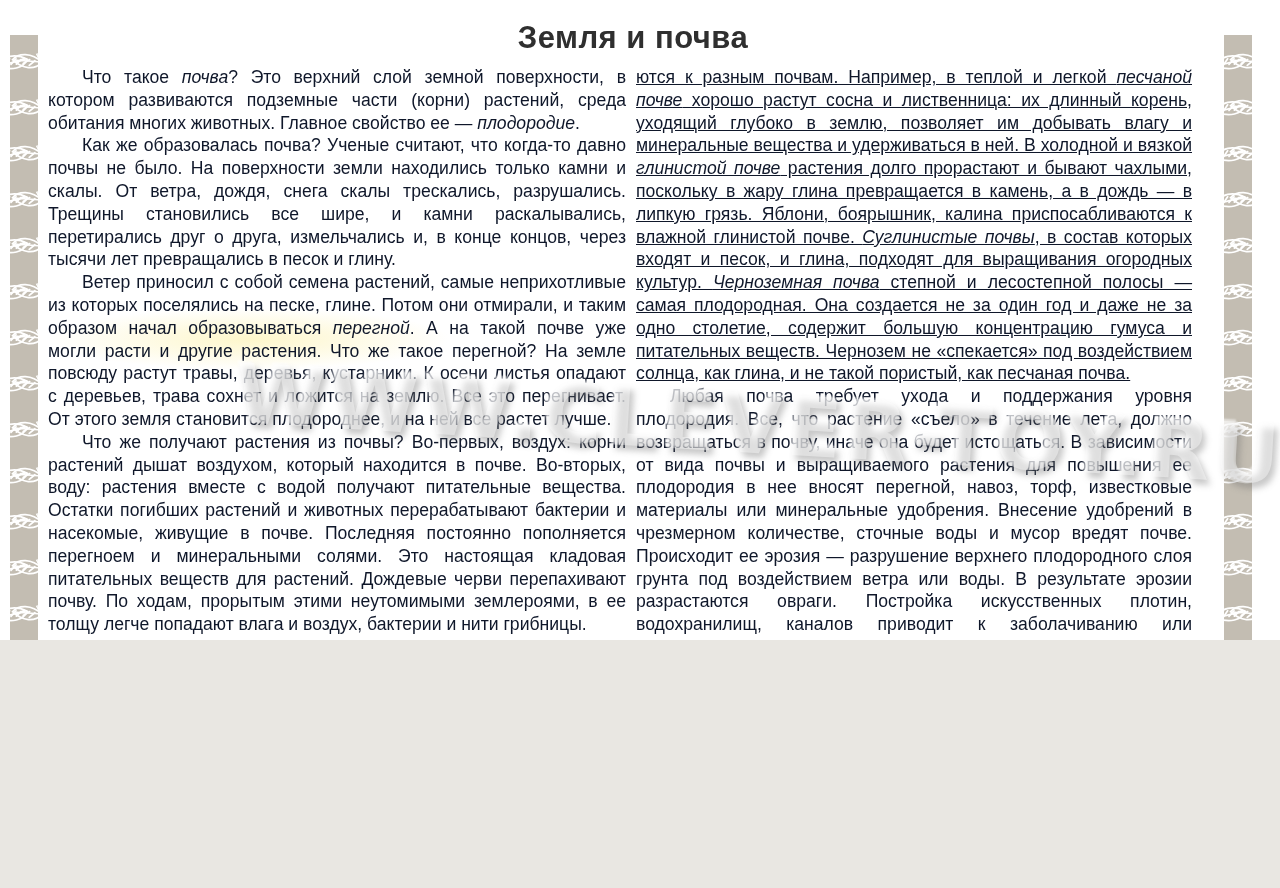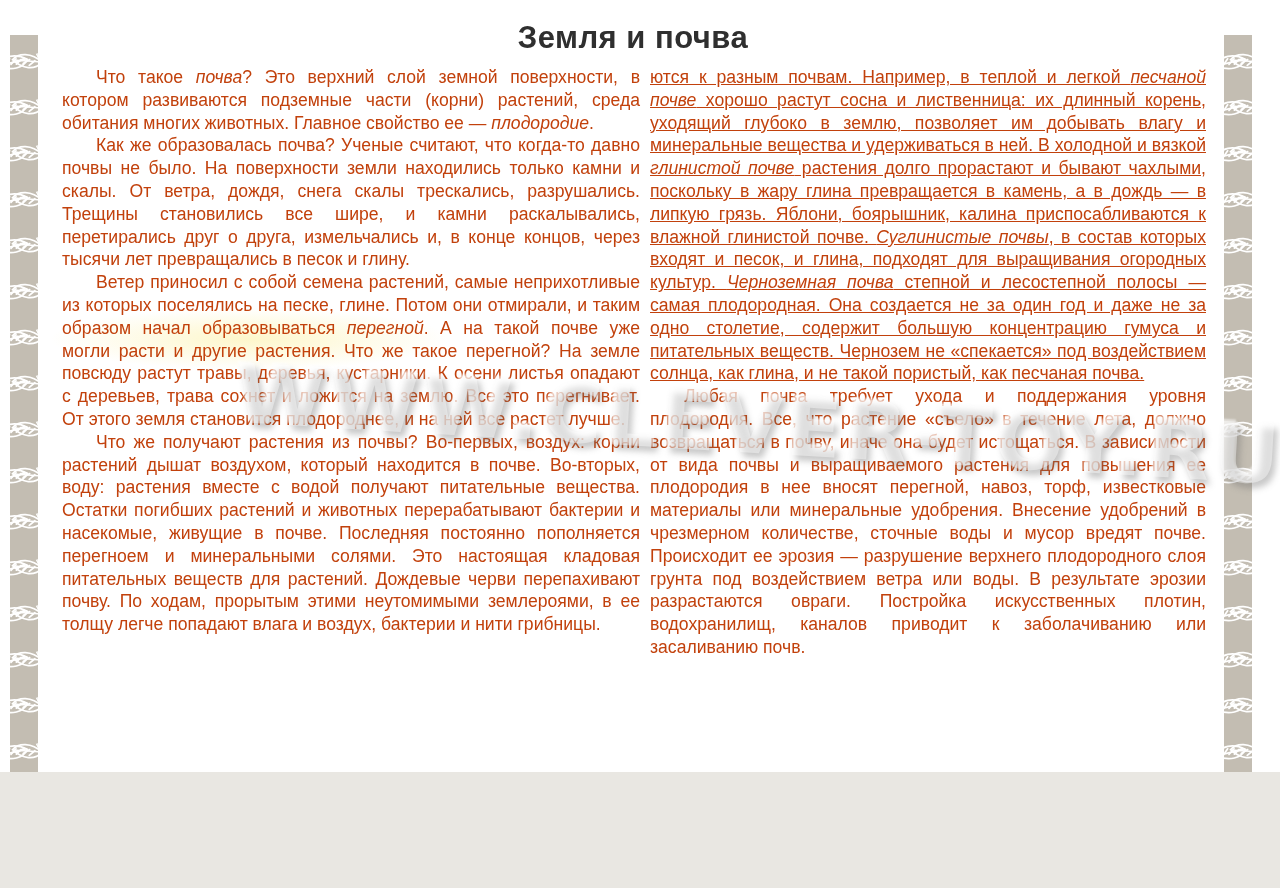--- a/index.html
+++ b/index.html
@@ -1,33 +1,33 @@
 <!DOCTYPE html>
 <html><head>
 <meta charset="utf-8">
 <style>
   html,body{margin:0;padding:0;background:#e9e7e2;}
   .page{
-    position:relative;width:1280px;height:772px;background:#ffffff;
+    position:relative;width:1280px;height:640px;background:#ffffff;
     font-family:"Liberation Sans","DejaVu Sans",sans-serif;
     overflow:hidden;margin:0 auto;
   }
   .border-svg{position:absolute;left:0;top:0;z-index:1;}
   .stain{
     position:absolute;left:50px;top:308px;width:400px;height:62px;z-index:0;
     background:radial-gradient(closest-side,rgba(252,238,150,0.5),rgba(252,238,150,0));
   }
   .title{
     position:absolute;left:60px;top:20px;width:1146px;z-index:2;
     text-align:center;font-size:31px;font-weight:bold;color:#2f2f2f;
     letter-spacing:0.5px;
   }
   .content{
-    position:absolute;left:62px;top:66px;z-index:2;
-    display:flex;gap:10px;color:#c2410c;
+    position:absolute;left:48px;top:66px;z-index:2;
+    display:flex;gap:10px;color:#0f172a;
   }
   .col{text-align:justify;font-size:17.6px;line-height:22.8px;}
   .col-left{width:578px;}
   .col-right{width:556px;}
   .para{margin:0;text-indent:34px;}
   .para.no-indent{text-indent:0;text-decoration:underline;}
   .para em{font-style:italic;}
   .watermark{
     position:absolute;left:238px;top:346px;z-index:3;pointer-events:none;
     font-family:"DejaVu Sans",sans-serif;font-weight:bold;

